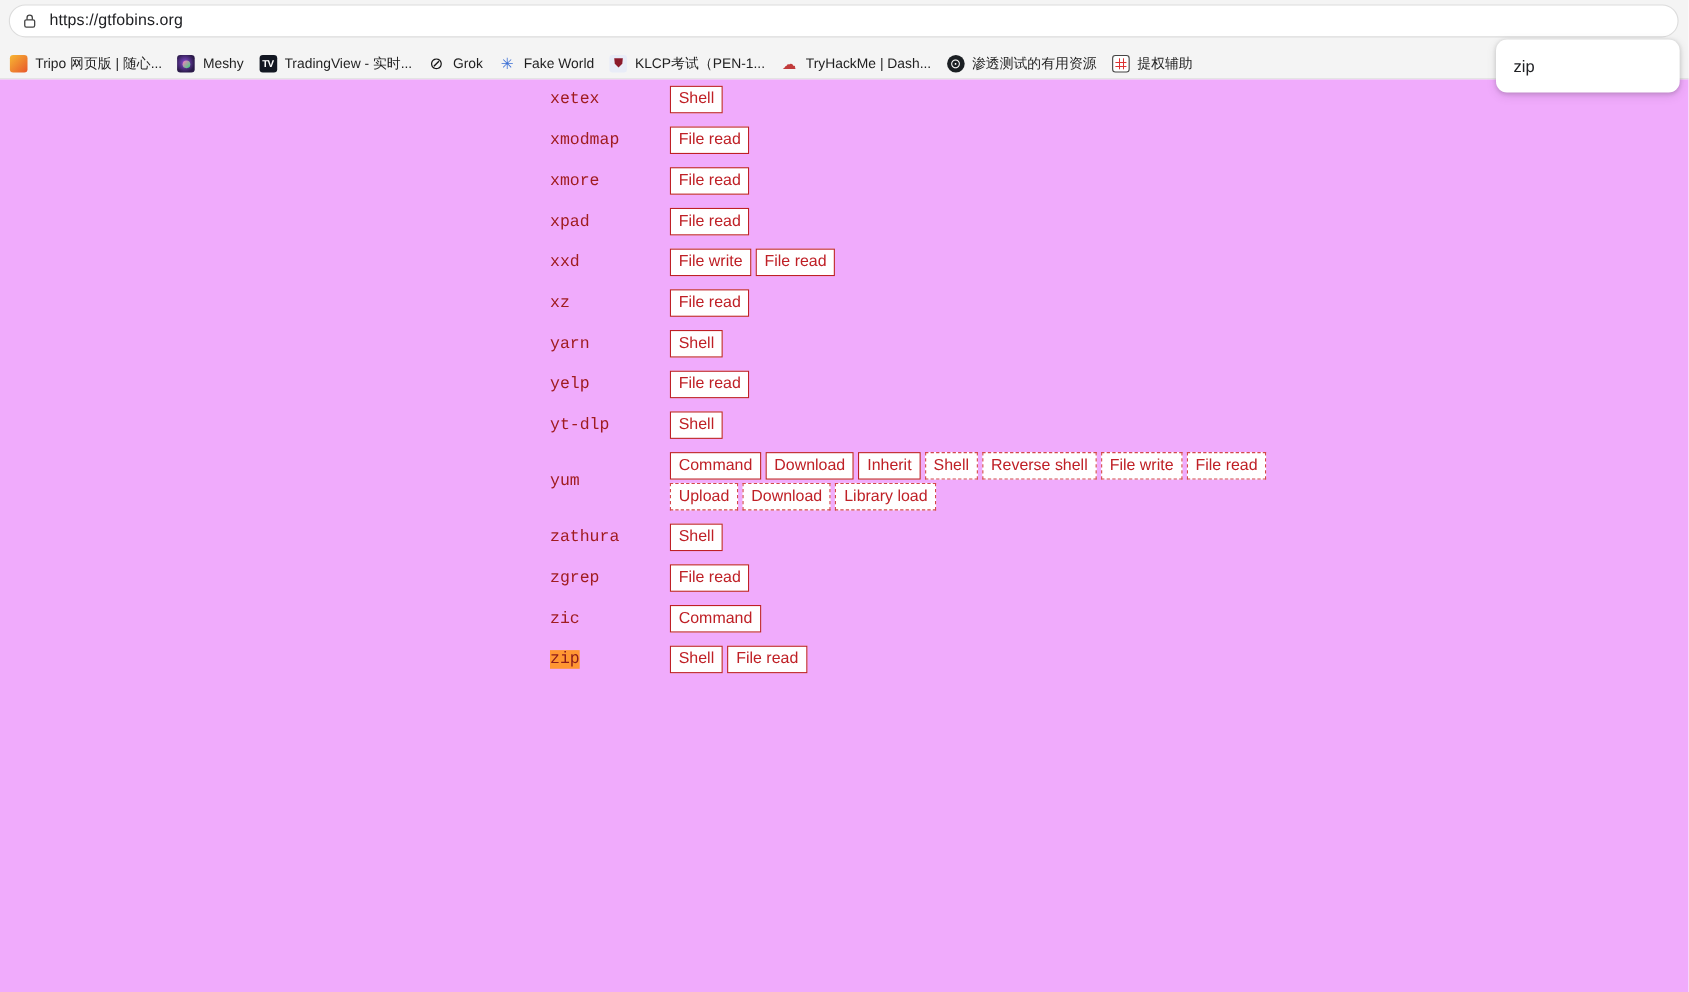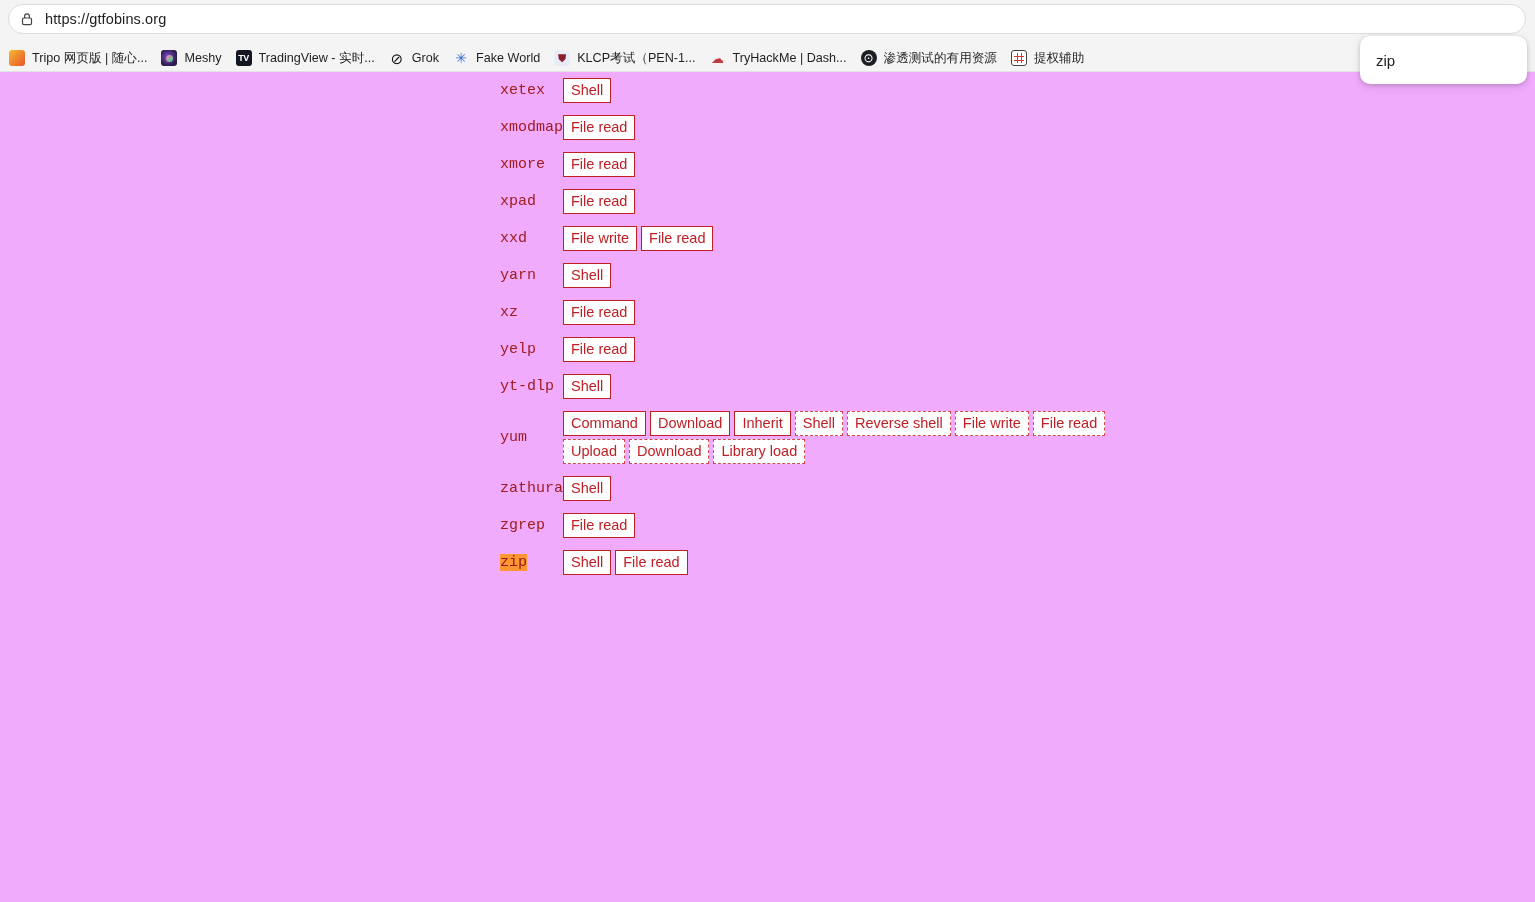--- a/index.html
+++ b/index.html
@@ -133,20 +133,21 @@
     color: #8c1b1b;
   }
   .tags-cell {
     padding: 6px 0 6px 0;
     vertical-align: middle;
   }
   .tag-wrap {
     display: flex; flex-wrap: wrap;
     gap: 3px 4px;
     max-width: 575px;
+    margin-left: 46px;
   }
   .tag {
     display: inline-flex; align-items: center;
     height: 25px;
     padding: 0 7px;
     font-size: 14.5px;
     line-height: 1;
     color: #bf2026;
     background: #ffffff;
     white-space: nowrap;
@@ -277,32 +278,32 @@
         <tr>
           <td class="cmd-cell"><span class="cmd-name">xxd</span></td>
           <td class="tags-cell">
             <div class="tag-wrap">
               <span class="tag solid">File write</span>
               <span class="tag solid">File read</span>
             </div>
           </td>
         </tr>
         <tr>
+          <td class="cmd-cell"><span class="cmd-name">xz</span></td>
+          <td class="tags-cell">
+            <div class="tag-wrap">
+              <span class="tag solid">File read</span>
+            </div>
+          </td>
+        </tr>
+        <tr>
           <td class="cmd-cell"><span class="cmd-name">yarn</span></td>
           <td class="tags-cell">
             <div class="tag-wrap">
               <span class="tag solid">Shell</span>
-            </div>
-          </td>
-        </tr>
-        <tr>
-          <td class="cmd-cell"><span class="cmd-name">xz</span></td>
-          <td class="tags-cell">
-            <div class="tag-wrap">
-              <span class="tag solid">File read</span>
             </div>
           </td>
         </tr>
         <tr>
           <td class="cmd-cell"><span class="cmd-name">yelp</span></td>
           <td class="tags-cell">
             <div class="tag-wrap">
               <span class="tag solid">File read</span>
             </div>
           </td>
@@ -342,20 +343,28 @@
         </tr>
         <tr>
           <td class="cmd-cell"><span class="cmd-name">zgrep</span></td>
           <td class="tags-cell">
             <div class="tag-wrap">
               <span class="tag solid">File read</span>
             </div>
           </td>
         </tr>
         <tr>
+          <td class="cmd-cell"><span class="cmd-name">zic</span></td>
+          <td class="tags-cell">
+            <div class="tag-wrap">
+              <span class="tag solid">Command</span>
+            </div>
+          </td>
+        </tr>
+        <tr>
           <td class="cmd-cell"><span class="cmd-name hit">zip</span></td>
           <td class="tags-cell">
             <div class="tag-wrap">
               <span class="tag solid">Shell</span>
               <span class="tag solid">File read</span>
             </div>
           </td>
         </tr>
       </tbody>
   </table>

